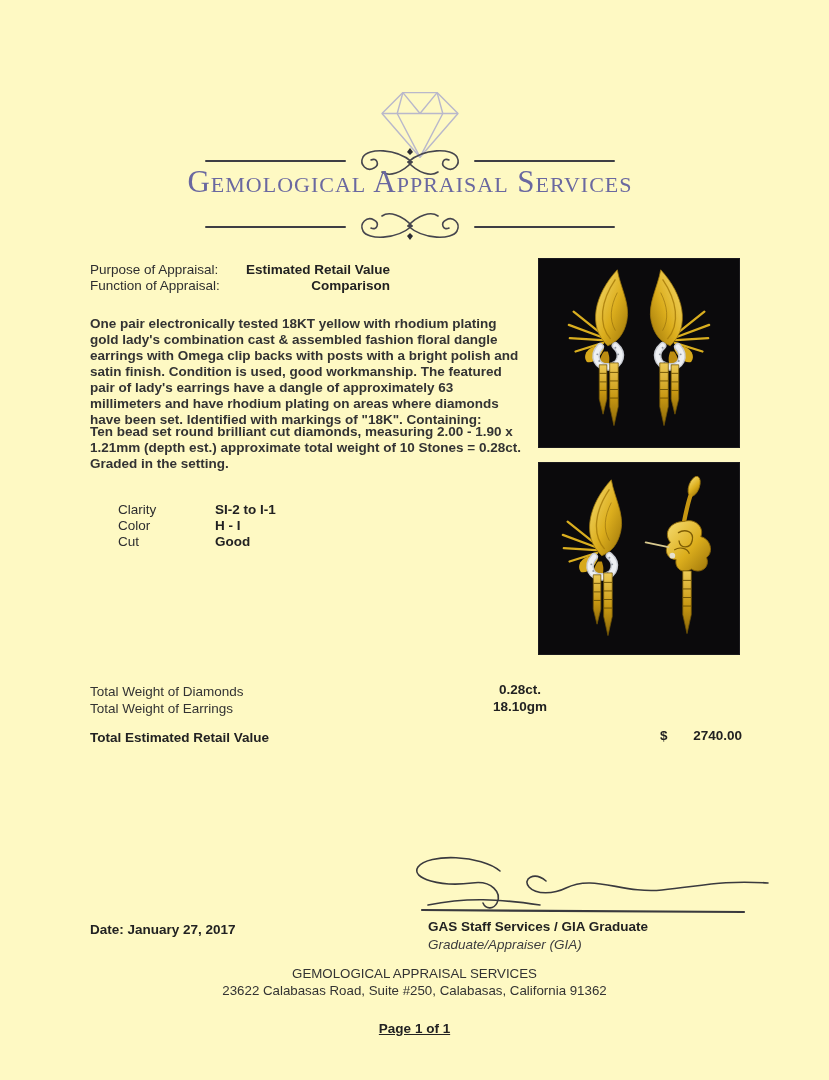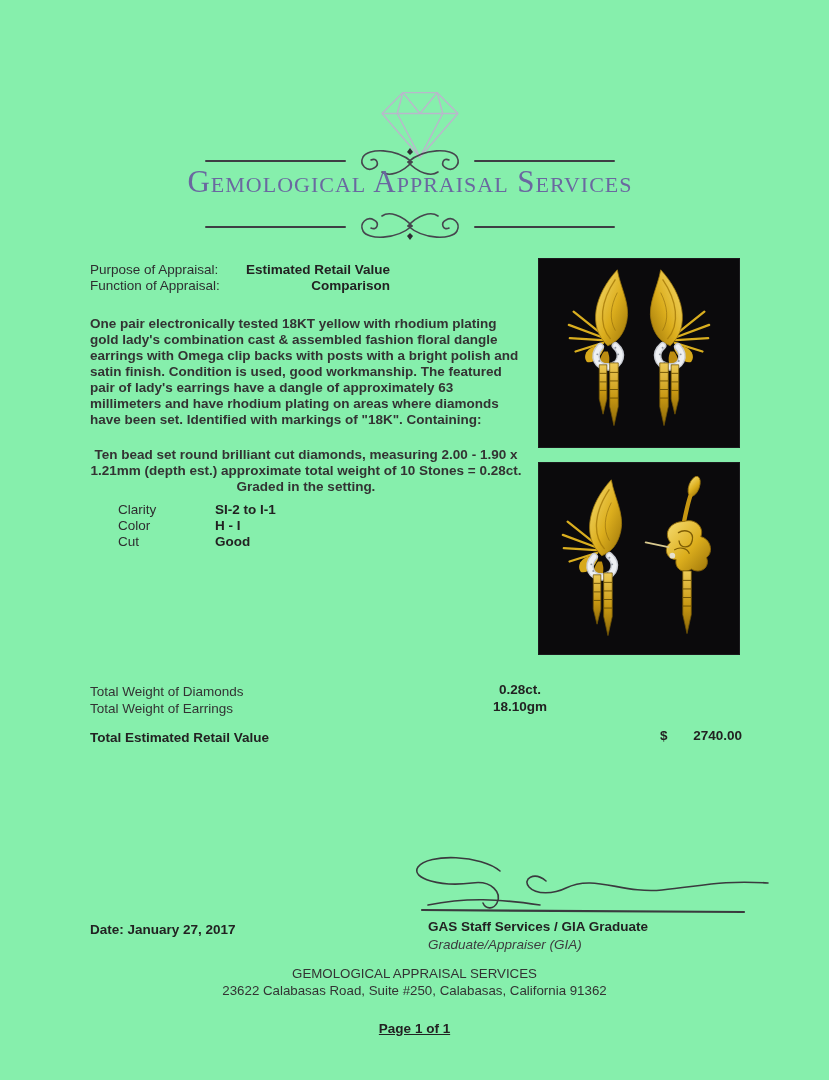--- a/index.html
+++ b/index.html
@@ -1,21 +1,21 @@
 <!DOCTYPE html>
 <html><head>
 <meta charset="utf-8">
 <style>
   * { margin:0; padding:0; box-sizing:border-box; }
   html, body { background:#ffffff; }
   body {
     width:829px; height:1080px; position:relative; overflow:hidden;
     font-family:"Liberation Sans", sans-serif; color:#2e2e30;
   }
-  .page { position:absolute; inset:0; background:#86efac; }
+  .page { position:absolute; inset:0; background:#fef9c3; }
   .abs { position:absolute; }
 
   
   .diamond-logo { left:372px; top:85px; width:96px; height:76px; }
   .divider { display:flex; align-items:center; height:30px; }
   .divider .line { flex:1; height:2px; background:#3e3e44; border-radius:1px; }
   .divider .flourish { width:124px; height:30px; margin:0 2px; flex:0 0 auto; }
   .divider-top { left:205px; top:146px; width:410px; }
   .divider-bottom { left:205px; top:212px; width:410px; }
   .divider-bottom .flourish { transform:scaleY(-1); }
@@ -31,21 +31,21 @@
   }
 
   
   .info-block {
     left:90px; top:262px; display:grid; grid-template-columns:156px auto;
     font-size:13.5px; line-height:16px;
   }
   .info-value { font-weight:bold; color:#222;text-align:right; }
   .para { left:90px; width:432px; font-size:13.5px; line-height:16px; color:#333;font-weight:bold; }
   .para1 { top:316px; }
-  .para2 { top:447px;text-align:center; }
+  .para2 { top:424px; }
   .grading {
     left:118px; top:502px; display:grid; grid-template-columns:97px auto;
     font-size:13.5px; line-height:16px;
   }
   .g-value { font-weight:bold; color:#222; }
 
   
   .photo { left:538px; width:202px; background:#0b0a0c;
            box-shadow:inset 0 0 0 1px #1b1a1d; }
   .photo1 { top:258px; height:190px; }

